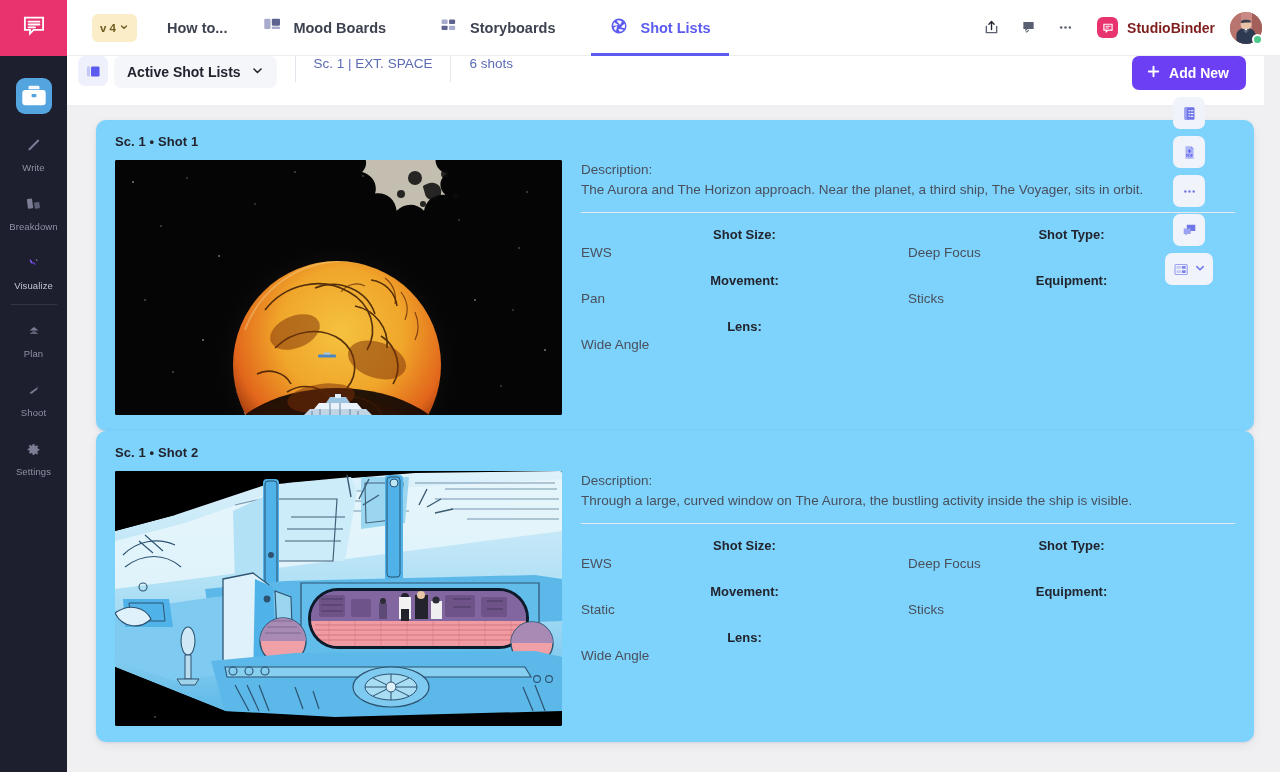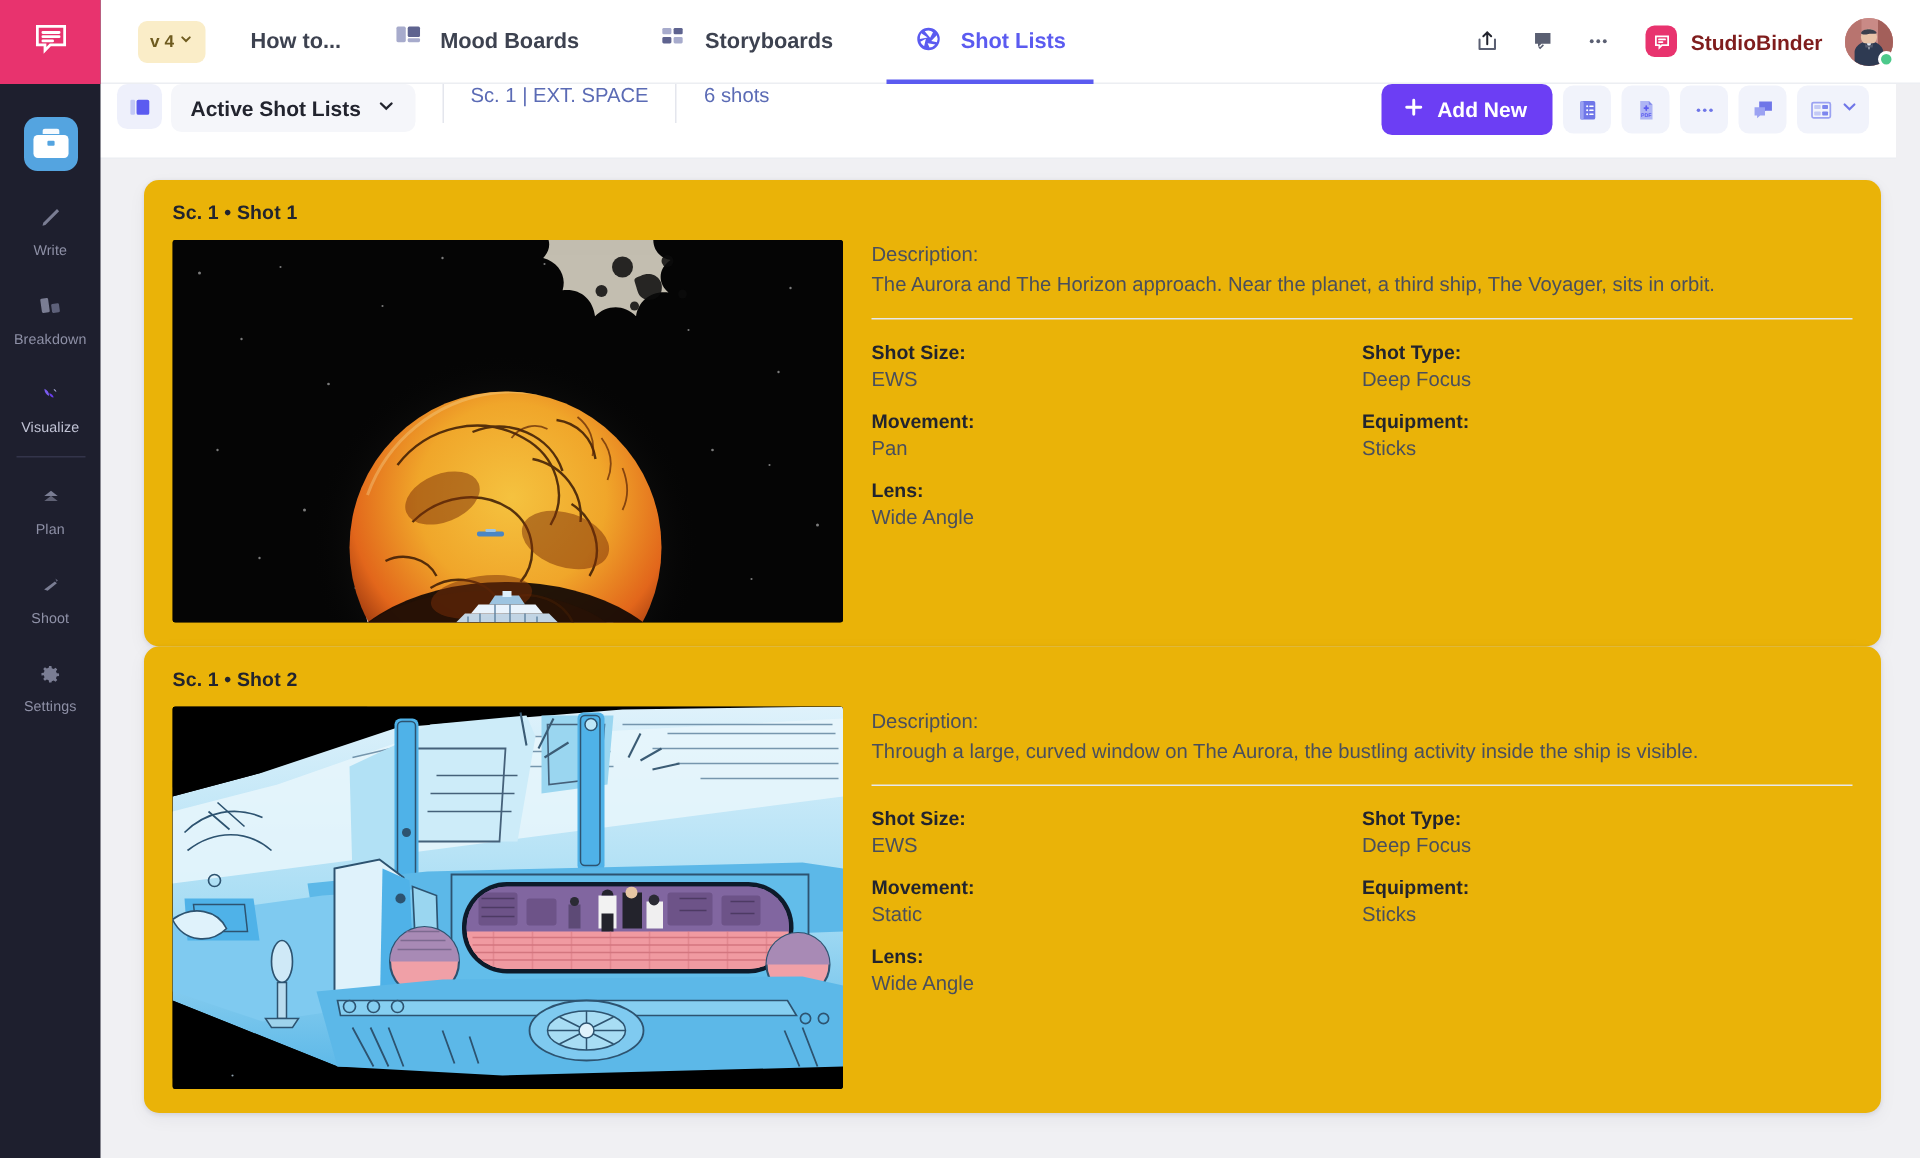--- a/index.html
+++ b/index.html
@@ -139,21 +139,21 @@
     height: 32px; border-radius: 7px;
     background: #f5f6fa;
     display: flex; align-items: center; gap: 10px;
     padding: 0 13px;
     font-size: 14px; font-weight: 700; color: #22242e;
     cursor: pointer;
   }
   .tb-sep { width: 1px; height: 26px; background: #e4e6ed; margin: 0 18px; }
   #scene-label { font-size: 13.5px; color: #5b6bb5; font-weight: 500; }
   #shot-count { font-size: 13.5px; color: #5b6bb5; font-weight: 500; }
-  #toolbar-right { margin-left: auto; display: flex; align-items: center; gap: 7px; padding-right: 18px; }
+  #toolbar-right { margin-left: auto; display: flex; align-items: center; gap: 7px; padding-right: 18px; flex-direction: column; }
   #add-new-btn {
     height: 34px; border-radius: 7px;
     background: #6c3ef4; color: #fff;
     display: flex; align-items: center; gap: 8px;
     padding: 0 17px 0 14px;
     font-size: 14px; font-weight: 700;
     cursor: pointer;
   }
   .tb-icon-btn {
     width: 32px; height: 32px; border-radius: 7px;
@@ -166,21 +166,21 @@
   
   #content {
     position: absolute; left: 67px; top: 106px;
     width: 1213px; height: 666px;
     background: #f0f0f3;
     overflow: hidden;
   }
   .shot-card {
     position: relative;
     margin: 0 26px 0 29px;
-    background: #eab308;
+    background: #7dd3fc;
     border-radius: 10px;
     box-shadow: 0 1px 3px rgba(30,32,60,.10), 0 4px 12px rgba(30,32,60,.05);
     padding: 14px 19px 16px 19px;
   }
   .shot-card + .shot-card { }
   .shot-heading {
     font-size: 13px; font-weight: 700; color: #22242e;
     margin-bottom: 11px; letter-spacing: .1px;
   }
   .shot-body { display: flex; gap: 19px; }
@@ -193,21 +193,21 @@
   }
   .shot-thumb svg { display:block; width: 100%; height: 100%; }
   .shot-meta { flex: 1; padding-top: 2px; min-width: 0; }
   .meta-desc-label { font-size: 13.5px; color: #4a4f5c; }
   .meta-desc-text { font-size: 13.5px; color: #4a4f5c; margin-top: 4px; line-height: 1.35; }
   .meta-divider { height: 1px; background: #e6e8ed; margin: 13px 0 0 0; }
   .meta-grid {
     display: grid; grid-template-columns: 1fr 1fr;
     row-gap: 13px; margin-top: 14px;
   }
-  .meta-field-label { font-size: 13px; font-weight: 700; color: #22242e; }
+  .meta-field-label { font-size: 13px; font-weight: 700; color: #22242e; text-align: center; }
   .meta-field-value { font-size: 13.5px; color: #4a4f5c; margin-top: 3px; }
 </style>
 </head>
 <body>
 
 <div id="left-rail">
 
   <div id="rail-logo">
     <span>
       <svg viewBox="0 0 24 24" fill="none" stroke="#ffffff" stroke-width="1.7" stroke-linecap="round">

